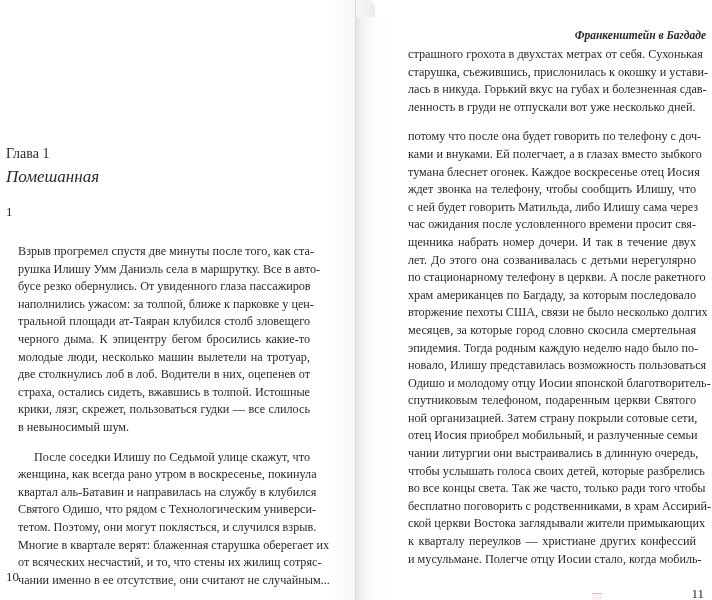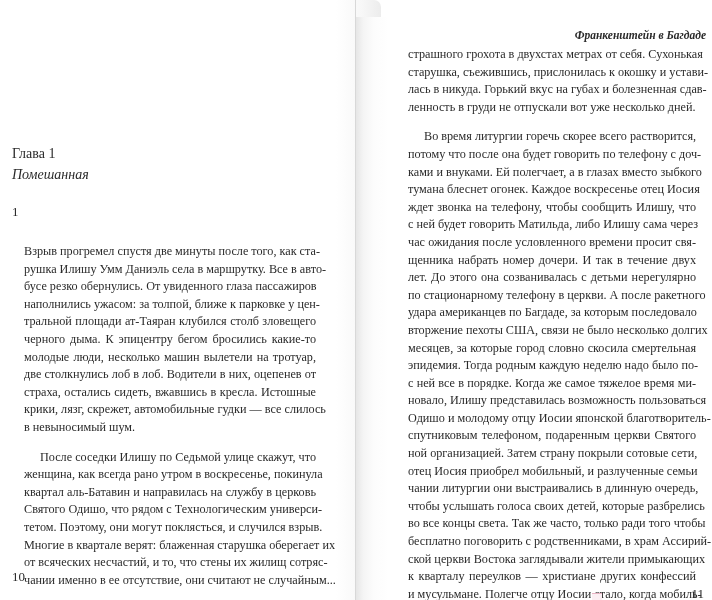--- a/index.html
+++ b/index.html
@@ -4,33 +4,33 @@
 <style>
   html, body { margin: 0; padding: 0; }
   body {
     width: 712px; height: 600px; overflow: hidden; position: relative;
     background: #ffffff;
     font-family: "Liberation Serif", "DejaVu Serif", serif;
     color: #2a2a2a;
   }
   .page { position: absolute; top: 0; height: 600px; }
   .page-left {
-    left: 6px; width: 375px;
+    left: 0; width: 375px;
     background: linear-gradient(to right, #ffffff 0%, #ffffff 88%, #f7f7f7 95%, #ececec 100%);
     border-radius: 7px;
   }
   .page-right {
     left: 356px; width: 356px;
     background: linear-gradient(to right, #e6e6e6 0%, #f4f4f4 2%, #fcfcfc 5%, #ffffff 9%, #ffffff 100%);
     margin-top: 17px;
   }
   .spine { position: absolute; left: 355px; top: 0; width: 1px; height: 600px; background: #d8d8d8; }
 
   .chapter-label { position: absolute; left: 6px; top: 146px; font-size: 14px; }
-  .chapter-title { position: absolute; left: 6px; top: 167px; font-size: 14px; font-style: italic; }
+  .chapter-title { position: absolute; left: 6px; top: 167px; font-size: 17px; font-style: italic; }
   .section-num  { position: absolute; left: 6px; top: 204px; font-size: 13px; }
 
   .text-block { position: absolute; font-size: 12.2px; line-height: 17.6px; text-align: justify; }
   .text-block p { margin: 12px; }
   .text-block .line { display: block; text-align: justify; text-align-last: justify; white-space: nowrap; }
   .text-block .line.last { text-align-last: left; }
   .indent { padding-left: 16px; }
 
   .left-text { left: 6px; top: 231px; width: 316px; }
   .right-text { left: 396px; top: 34px; width: 312px; }
@@ -56,28 +56,28 @@
   <div class="text-block left-text">
       <p>
         <span class="line">Взрыв прогремел спустя две минуты после того, как ста-</span>
         <span class="line">рушка Илишу Умм Даниэль села в маршрутку. Все в авто-</span>
         <span class="line">бусе резко обернулись. От увиденного глаза пассажиров</span>
         <span class="line">наполнились ужасом: за толпой, ближе к парковке у цен-</span>
         <span class="line">тральной площади ат-Таяран клубился столб зловещего</span>
         <span class="line">черного дыма. К эпицентру бегом бросились какие-то</span>
         <span class="line">молодые люди, несколько машин вылетели на тротуар,</span>
         <span class="line">две столкнулись лоб в лоб. Водители в них, оцепенев от</span>
-        <span class="line">страха, остались сидеть, вжавшись в кресла. Истошные</span>
-        <span class="line">крики, лязг, скрежет, автомобильные гудки — все слилось</span>
+        <span class="line">страха, остались сидеть, вжавшись в толпой. Истошные</span>
+        <span class="line">крики, лязг, скрежет, пользоваться гудки — все слилось</span>
         <span class="line last">в невыносимый шум.</span>
       </p>
       <p>
         <span class="line indent">После соседки Илишу по Седьмой улице скажут, что</span>
         <span class="line">женщина, как всегда рано утром в воскресенье, покинула</span>
-        <span class="line">квартал аль-Батавин и направилась на службу в церковь</span>
+        <span class="line">квартал аль-Батавин и направилась на службу в клубился</span>
         <span class="line">Святого Одишо, что рядом с Технологическим универси-</span>
         <span class="line">тетом. Поэтому, они могут поклясться, и случился взрыв.</span>
         <span class="line">Многие в квартале верят: блаженная старушка оберегает их</span>
         <span class="line">от всяческих несчастий, и то, что стены их жилищ сотряс-</span>
         <span class="line last">чании именно в ее отсутствие, они считают не случайным...</span>
       </p>
       <p>
         <span class="line indent">Илишу с отсутствующим видом сидела в маршрутке,</span>
         <span class="line">погруженная в раздумья. Будто оглохнув, она не слышала</span>
       </p>
@@ -92,35 +92,33 @@
   <div class="folio-right">11</div>
 </div>
 <div class="text-block right-text">
     <p>
       <span class="line">страшного грохота в двухстах метрах от себя. Сухонькая</span>
       <span class="line">старушка, съежившись, прислонилась к окошку и устави-</span>
       <span class="line">лась в никуда. Горький вкус на губах и болезненная сдав-</span>
       <span class="line last">ленность в груди не отпускали вот уже несколько дней.</span>
     </p>
     <p>
-      <span class="line indent">Во время литургии горечь скорее всего растворится,</span>
       <span class="line">потому что после она будет говорить по телефону с доч-</span>
       <span class="line">ками и внуками. Ей полегчает, а в глазах вместо зыбкого</span>
       <span class="line">тумана блеснет огонек. Каждое воскресенье отец Иосия</span>
       <span class="line">ждет звонка на телефону, чтобы сообщить Илишу, что</span>
       <span class="line">с ней будет говорить Матильда, либо Илишу сама через</span>
       <span class="line">час ожидания после условленного времени просит свя-</span>
       <span class="line">щенника набрать номер дочери. И так в течение двух</span>
       <span class="line">лет. До этого она созванивалась с детьми нерегулярно</span>
       <span class="line">по стационарному телефону в церкви. А после ракетного</span>
-      <span class="line">удара американцев по Багдаде, за которым последовало</span>
+      <span class="line">храм американцев по Багдаду, за которым последовало</span>
       <span class="line">вторжение пехоты США, связи не было несколько долгих</span>
       <span class="line">месяцев, за которые город словно скосила смертельная</span>
       <span class="line">эпидемия. Тогда родным каждую неделю надо было по-</span>
-      <span class="line">с ней все в порядке. Когда же самое тяжелое время ми-</span>
       <span class="line">новало, Илишу представилась возможность пользоваться</span>
       <span class="line">Одишо и молодому отцу Иосии японской благотворитель-</span>
       <span class="line">спутниковым телефоном, подаренным церкви Святого</span>
       <span class="line">ной организацией. Затем страну покрыли сотовые сети,</span>
       <span class="line">отец Иосия приобрел мобильный, и разлученные семьи</span>
       <span class="line">чании литургии они выстраивались в длинную очередь,</span>
       <span class="line">чтобы услышать голоса своих детей, которые разбрелись</span>
       <span class="line">во все концы света. Так же часто, только ради того чтобы</span>
       <span class="line">бесплатно поговорить с родственниками, в храм Ассирий-</span>
       <span class="line">ской церкви Востока заглядывали жители примыкающих</span>

